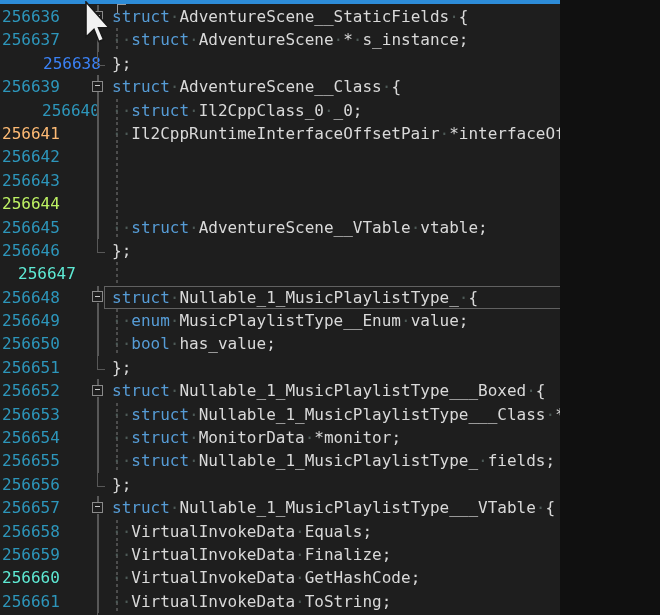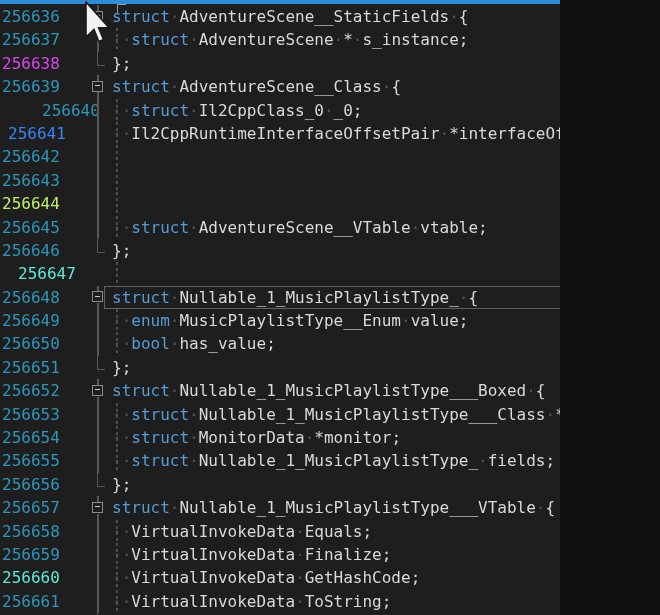--- a/index.html
+++ b/index.html
@@ -77,39 +77,39 @@
         <div class="foldbox"></div>
         <span class="code"><span class="kw">struct</span><span class="ws">·</span><span class="id">AdventureScene__StaticFields</span><span class="ws">·</span><span class="id">{</span></span>
       </div>
       <div class="row">
         <span class="num" style="color: rgb(45, 150, 187);">256637</span>
         <div class="stem full"></div>
         <div class="guide"></div>
         <span class="code"><span class="ws">··</span><span class="kw">struct</span><span class="ws">·</span><span class="id">AdventureScene</span><span class="ws">·</span><span class="id">*</span><span class="ws">·</span><span class="id">s_instance;</span></span>
       </div>
       <div class="row">
-        <span class="num" style="color: #d946ef;">256638</span>
+        <span class="num" style="color: #3b82f6; margin-left: 41px;">256638</span>
         <div class="corner"></div>
         <span class="code"><span class="id">};</span></span>
       </div>
       <div class="row">
         <span class="num" style="color: rgb(45, 150, 187);">256639</span>
         <div class="stem top"></div>
         <div class="stem bottom"></div>
         <div class="foldbox"></div>
         <span class="code"><span class="kw">struct</span><span class="ws">·</span><span class="id">AdventureScene__Class</span><span class="ws">·</span><span class="id">{</span></span>
       </div>
       <div class="row">
         <span class="num" style="color: rgb(45, 150, 187); margin-left: 40px;">256640</span>
         <div class="stem full"></div>
         <div class="guide"></div>
         <span class="code"><span class="ws">··</span><span class="kw">struct</span><span class="ws">·</span><span class="id">Il2CppClass_0</span><span class="ws">·</span><span class="id">_0;</span></span>
       </div>
       <div class="row">
-        <span class="num" style="color: #3b82f6; margin-left: 6px;">256641</span>
+        <span class="num" style="color: #fdba74;">256641</span>
         <div class="stem full"></div>
         <div class="guide"></div>
         <span class="code"><span class="ws">··</span><span class="id">Il2CppRuntimeInterfaceOffsetPair</span><span class="ws">·</span><span class="id">*interfaceOffsets;</span></span>
       </div>
       <div class="row">
         <span class="num" style="color: rgb(45, 150, 187);">256642</span>
         <div class="stem full"></div>
         <div class="guide"></div>
       </div>
       <div class="row">

